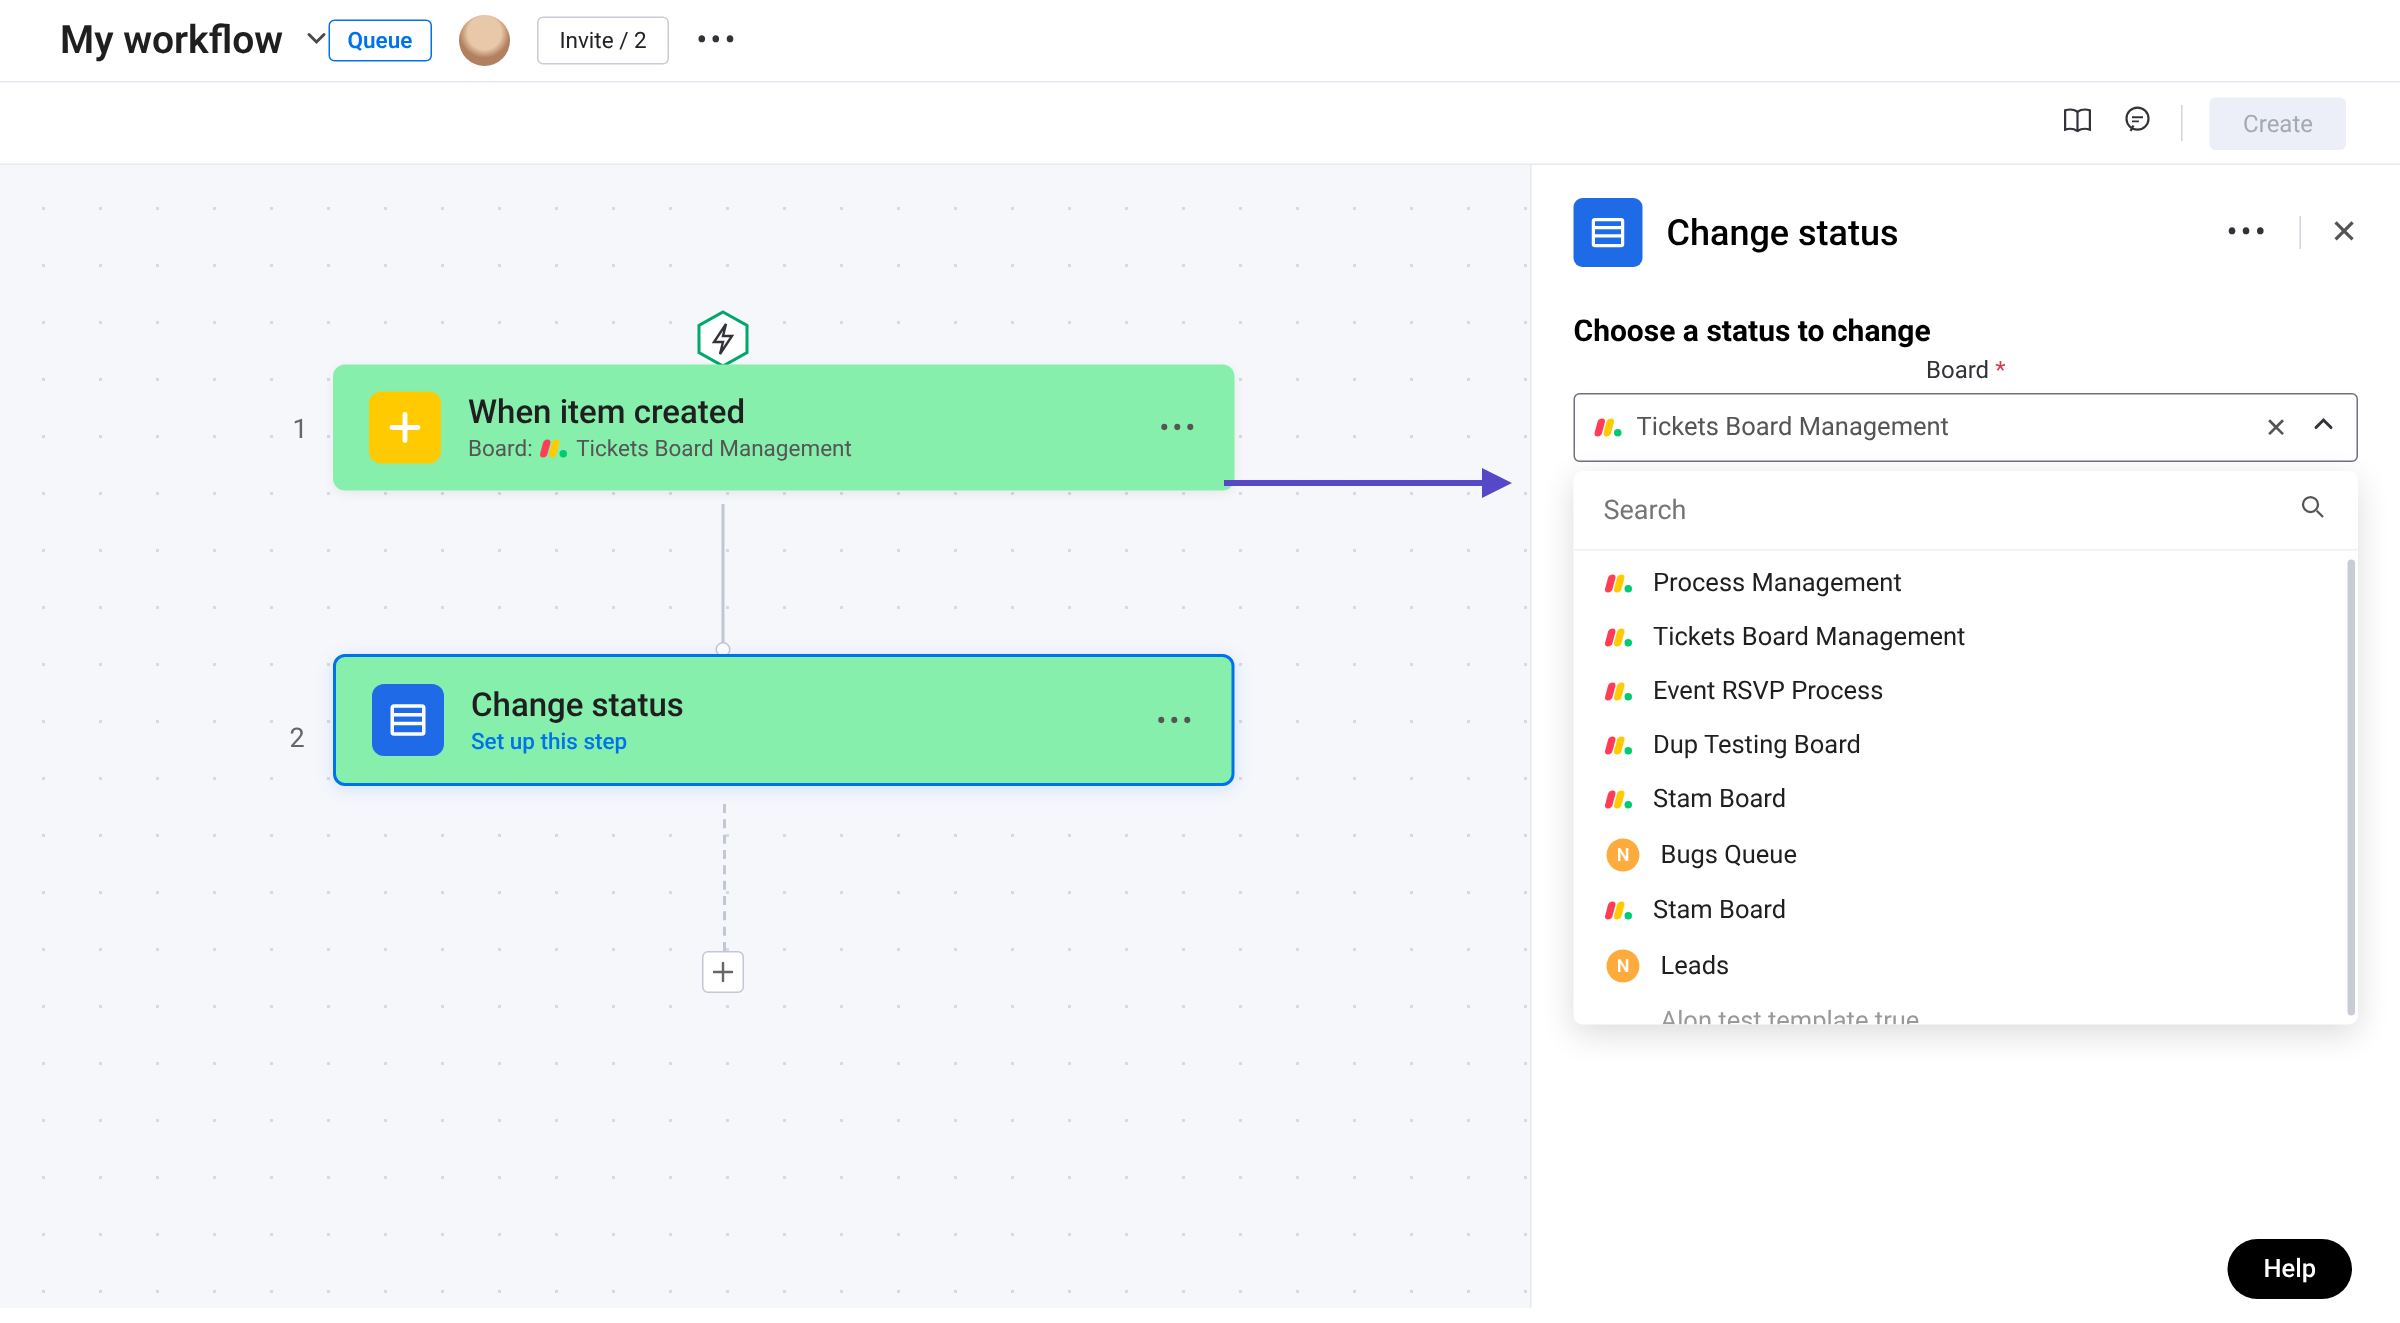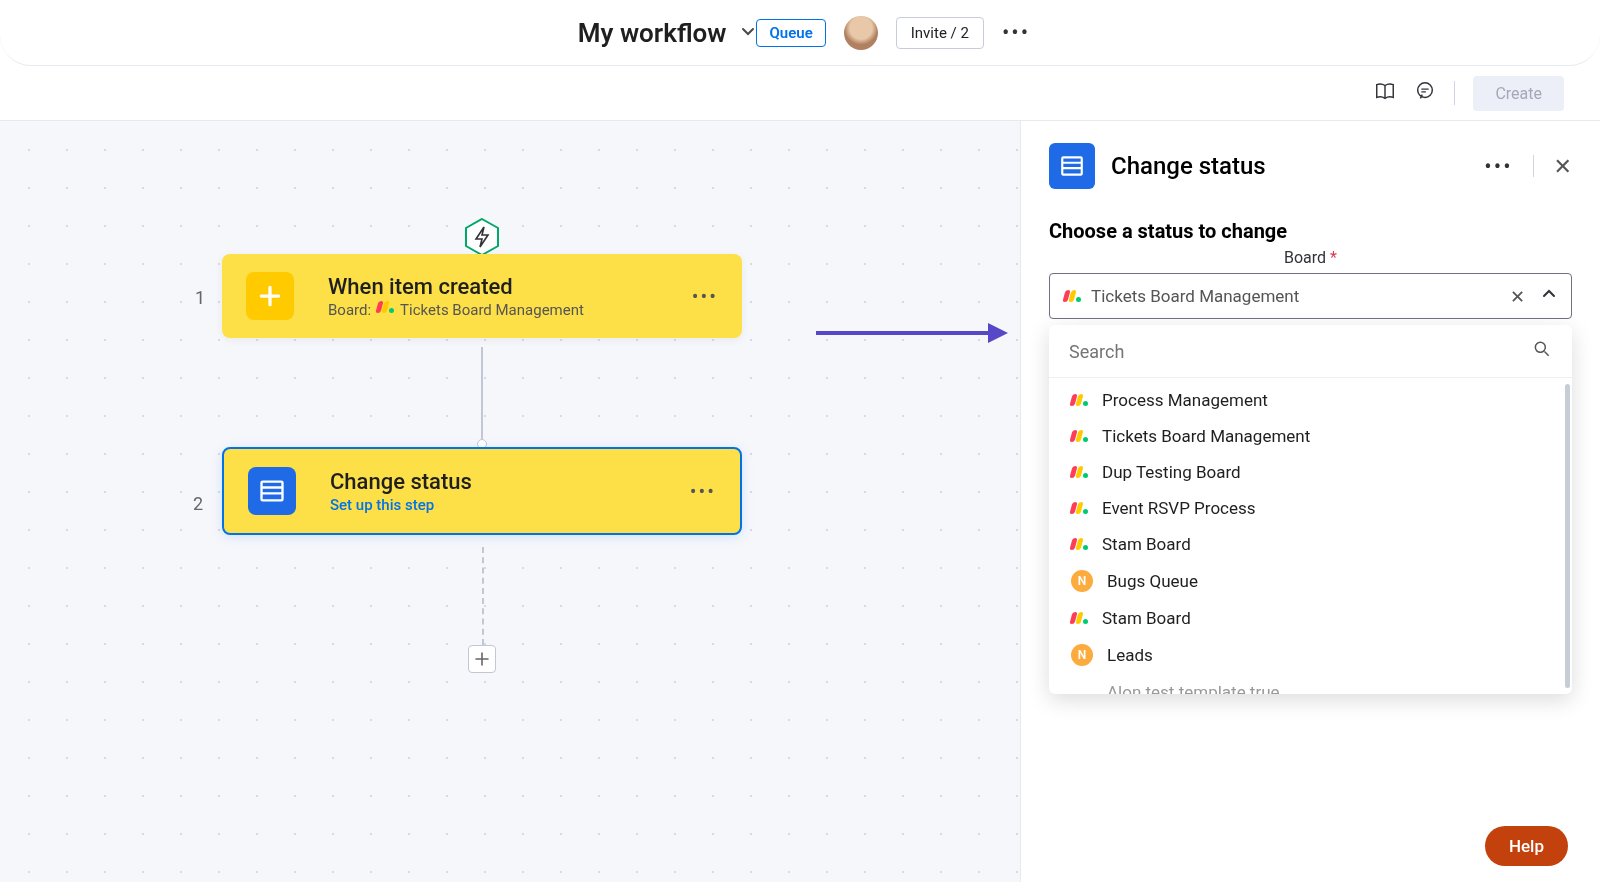--- a/index.html
+++ b/index.html
@@ -1,19 +1,19 @@
 <!DOCTYPE html>
 <html><head>
 <meta charset="utf-8">
 <style>
   * { box-sizing: border-box; margin: 0; padding: 0; font-family: -apple-system, BlinkMacSystemFont, "Segoe UI", Roboto, Helvetica, Arial, sans-serif; }
   body { width: 1600px; height: 882px; background: #fff; overflow: hidden; position: relative; }
 
   
-  .header { height: 66px; display: flex; align-items: center; justify-content: center; padding: 0 32px 0 40px; border-bottom: 1px solid #e6e9ef; border-radius: 31px; }
+  .header { height: 55px; display: flex; align-items: center; justify-content: flex-start; padding: 0 32px 0 40px; border-bottom: 1px solid #e6e9ef; }
   .header-left { display: flex; align-items: center; gap: 14px; }
   .workflow-title { font-size: 26px; font-weight: 600; color: #1f1f1f; }
   .chevron { color: #4a4a4a; }
   .header-right { display: flex; align-items: center; gap: 18px; }
   .beta-badge { border: 1.5px solid #0073ea; color: #0073ea; font-weight: 600; padding: 4px 12px; border-radius: 4px; font-size: 15px; }
   .avatar { width: 34px; height: 34px; border-radius: 50%; background: #d9b089; background-image: radial-gradient(circle at 50% 35%, #e8c8a8 40%, #b08060 60%); }
   .invite-btn { border: 1px solid #c8ccd6; background: #fff; padding: 6px 14px; border-radius: 4px; font-size: 15px; color: #222; }
   .more-dots { font-size: 22px; color: #323338; letter-spacing: 2px; cursor:pointer;}
 
   
@@ -25,28 +25,28 @@
   
   .main { display: flex; height: calc(882px - 65px - 55px); }
   .canvas { flex: 1; position: relative; background: #f6f7fb; overflow:hidden; }
   .sidepanel { width: 580px; border-left: 1px solid #e6e9ef; background: #fff; display:flex; flex-direction:column;}
 
   
   .canvas::before { content:""; position:absolute; inset:0; background-image: radial-gradient(#bfc6d8 1px, transparent 1px); background-size: 38px 38px; background-position: 10px 10px; opacity:0.6;}
 
   
   .step-num { position: absolute; font-size: 18px; color: #666; }
-  .step-card { position:absolute; background:#fde047; border-radius: 8px; box-shadow: 0 2px 8px rgba(0,0,0,0.06); padding: 18px 24px; display:flex; align-items:center; gap:34px; width: 520px; }
+  .step-card { position:absolute; background:#86efac; border-radius: 8px; box-shadow: 0 2px 8px rgba(0,0,0,0.06); padding: 18px 24px; display:flex; align-items:center; gap:18px; width: 601px; }
   .step-card.selected { border: 2px solid #0073ea; box-shadow: 0 2px 12px rgba(0,115,234,0.15); }
   .step-icon { width: 48px; height: 48px; border-radius: 8px; display:flex; align-items:center; justify-content:center; flex-shrink:0;}
   .step-icon.yellow { background: #ffcb00; color:#fff; }
   .step-icon.blue { background: #1e6ae7; color:#fff; }
   .step-body { flex:1; }
   .step-title { font-size: 22px; font-weight: 500; color:#1f1f1f; }
-  .step-sub { font-size: 15px; color:#555; margin-top:2px; display:flex; align-items:flex-start; gap:6px;}
+  .step-sub { font-size: 15px; color:#555; margin-top:2px; display:flex; align-items:center; gap:6px;}
   .step-sub.link { color:#0073ea; font-weight:500; }
   .step-more { font-size:20px; color:#555; letter-spacing:2px; cursor:pointer;}
 
   .bolt-hex { position:absolute; width:40px; height:40px; }
   .connector-line { position:absolute; width:2px; background:#c2c7d6; left:50%; transform:translateX(-1px);}
   .connector-dashed { position:absolute; width:0; border-left: 2px dashed #c2c7d6; }
   .add-step-btn { position:absolute; width:28px; height:28px; border:1px solid #c2c7d6; border-radius:4px; background:#fff; display:flex; align-items:center; justify-content:center; color:#666; font-size:18px; }
   .connector-dot { position:absolute; width:10px; height:10px; background:#fff; border:1.5px solid #c2c7d6; border-radius:50%;}
 
   .arrow-annotation { position:absolute; }
@@ -80,21 +80,21 @@
   .dropdown { margin-top:6px; border-radius:6px; box-shadow: 0 6px 22px rgba(0,0,0,0.14); background:#fff; overflow:hidden;}
   .search-row { display:flex; align-items:center; padding: 14px 20px; border-bottom:1px solid #eceff5;}
   .search-row input { flex:1; border:none; outline:none; font-size:18px; color:#a16207;}
   .search-icon { color:#555;}
   .option-list { max-height: 400px; overflow:hidden; position:relative; padding-top:4px;}
   .option-list::after { content:""; position:absolute; right:2px; top:6px; bottom:6px; width:5px; background:#c8ccd6; border-radius:3px;}
   .option { display:flex; align-items:center; gap:14px; padding: 8px 22px; font-size:17px; color:#1f1f1f; cursor:pointer;}
   .letter-badge { width:22px; height:22px; border-radius:50%; background:#fdab3d; color:#fff; font-size:12px; font-weight:600; display:flex; align-items:center; justify-content:center;}
   .option-partial { padding: 8px 22px 0 58px; color:#999; font-size:17px; height:20px; overflow:hidden;}
 
-  .help-btn { position:absolute; right:32px; bottom:16px; background:#c2410c; color:#fff; border-radius:22px; padding:10px 24px; font-size:17px; font-weight:500;}
+  .help-btn { position:absolute; right:32px; bottom:16px; background:#000000; color:#fff; border-radius:22px; padding:10px 24px; font-size:17px; font-weight:500;}
 
 </style>
 </head>
 <body>
 
 <div class="header">
   <div class="header-left">
     <span class="workflow-title">My workflow</span>
     <span class="chevron">
       <svg width="16" height="16" viewBox="0 0 16 16">
@@ -258,29 +258,29 @@
                 <i></i>
               </span>
               <span>Tickets Board Management</span>
             </div>
             <div class="option">
               <span class="monday-icon">
                 <i></i>
                 <i></i>
                 <i></i>
               </span>
+              <span>Event RSVP Process</span>
+            </div>
+            <div class="option">
+              <span class="monday-icon">
+                <i></i>
+                <i></i>
+                <i></i>
+              </span>
               <span>Dup Testing Board</span>
-            </div>
-            <div class="option">
-              <span class="monday-icon">
-                <i></i>
-                <i></i>
-                <i></i>
-              </span>
-              <span>Event RSVP Process</span>
             </div>
             <div class="option">
               <span class="monday-icon">
                 <i></i>
                 <i></i>
                 <i></i>
               </span>
               <span>Stam Board</span>
             </div>
             <div class="option">

